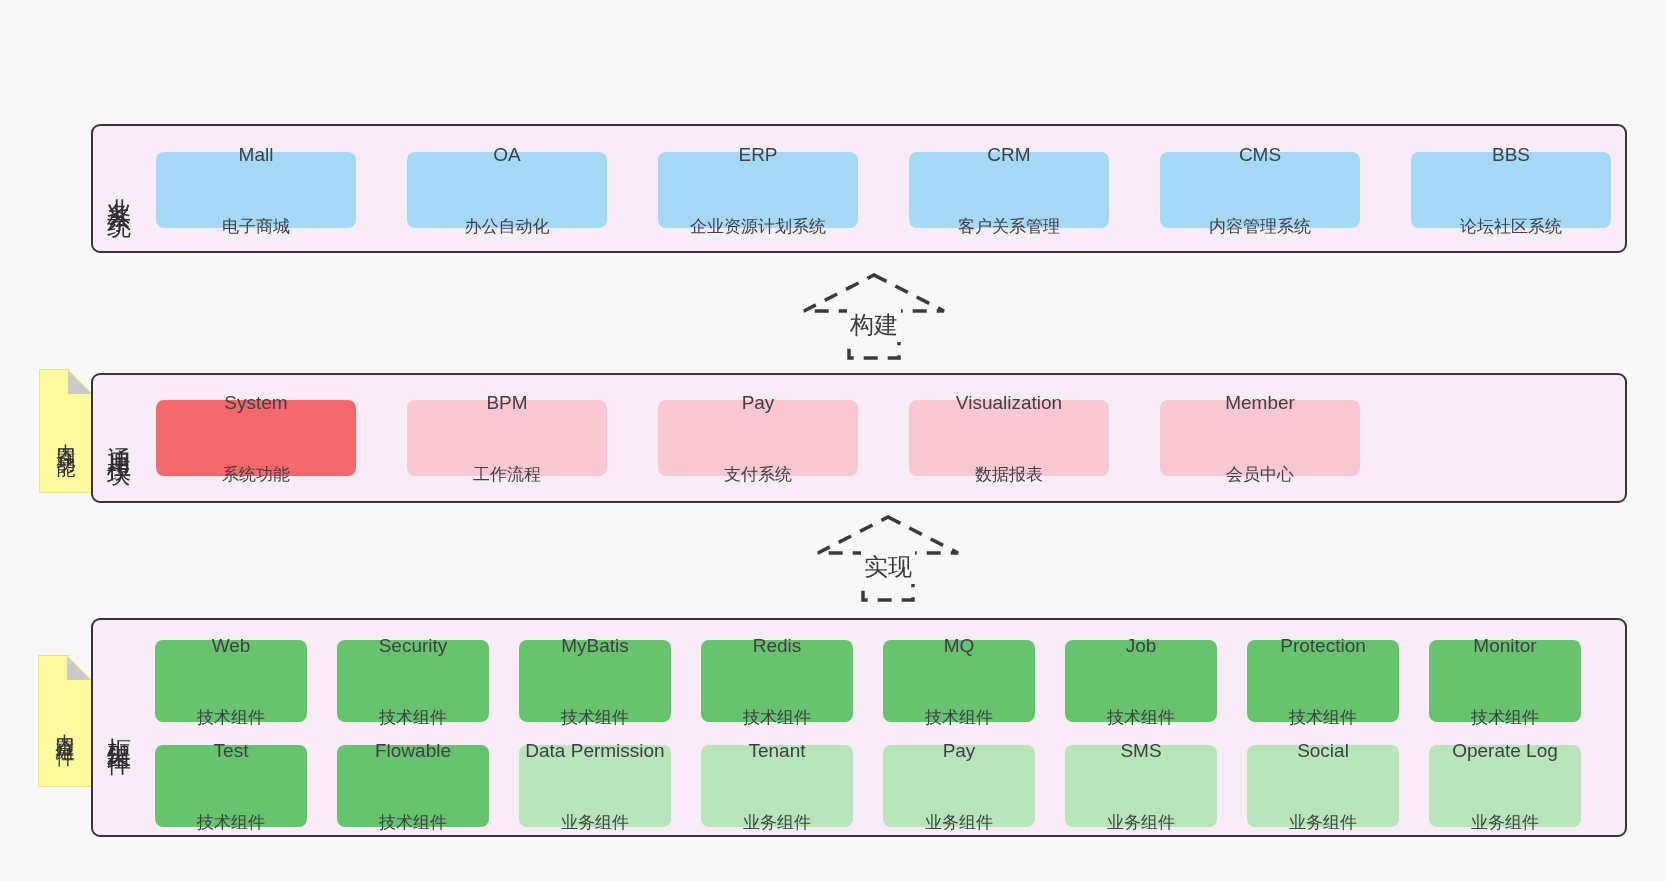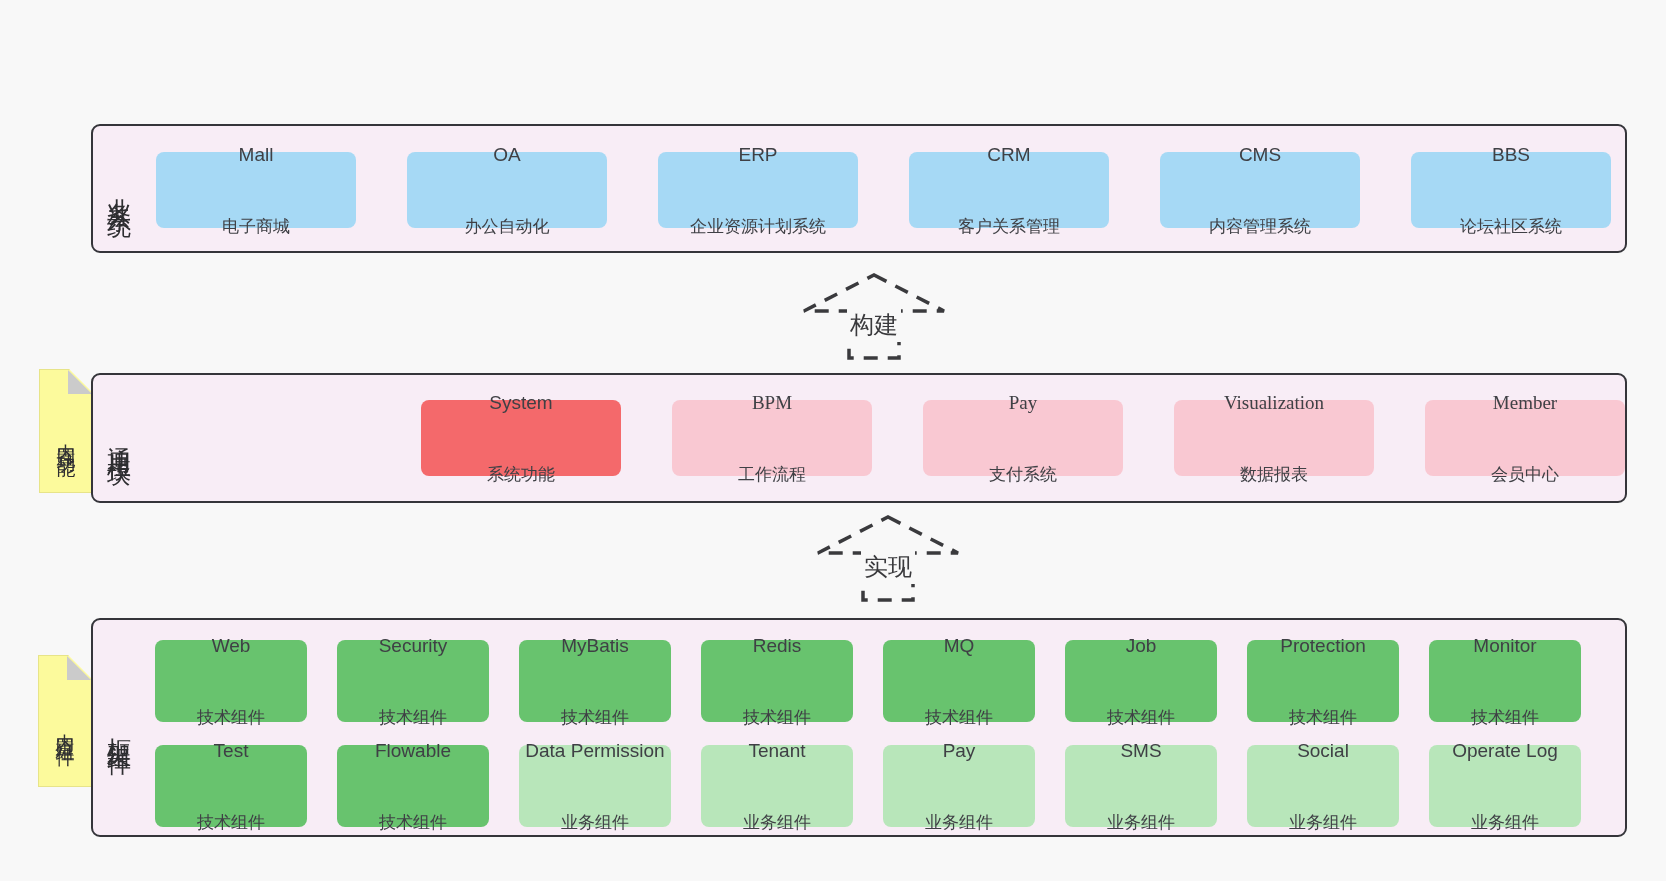--- a/index.html
+++ b/index.html
@@ -27,39 +27,39 @@
     position:absolute;left:6px;top:0;height:100%;width:40px;
     display:flex;align-items:center;justify-content:center;
     writing-mode:vertical-rl;text-orientation:upright;
     font-size:24px;letter-spacing:5px;color:#2e2e31;
   }
 
   .box-row{
     display:flex;gap:51px;margin-left:63px;
   }
   .band0 .box-row{margin-top:26px;}
-  .band1 .box-row{margin-top:25px;justify-content:flex-end;}
+  .band1 .box-row{margin-top:25px;}
   .band2 .box-row{gap:30px;margin-left:62px;}
   .band2 .box-row.r0{margin-top:20px;}
   .band2 .box-row.r1{margin-top:23px;}
 
   .box{
     border-radius:8px;
     display:flex;flex-direction:column;align-items:center;justify-content:center;
     text-align:center;color:var(--c-text,#3f4045);
     flex:0 0 auto;
     gap:48px;
   }
   .band0 .box,.band1 .box{width:200px;height:76px;}
   .band2 .box{width:152px;height:82px;}
   .box-title{font-size:19px;line-height:25px;}
   .box-subtitle{font-size:17px;line-height:24px;}
   .v-blue{background:var(--c-blue,#a6d9f5);}
   .v-red{background:var(--c-red,#f4696b);}
-  .v-pink{background:var(--c-pink,#f9c8d2);font-family:Liberation Serif, serif;}
+  .v-pink{background:var(--c-pink,#f9c8d2);}
   .v-green{background:var(--c-green,#68c36e);}
   .v-lightgreen{background:var(--c-lightgreen,#b8e6ba);}
 
   
   .note{
     position:absolute;width:54px;z-index:1;
     background:var(--c-note_bg,#fcfa9c);
     border:1px solid #e7e489;
     box-sizing:border-box;
     clip-path:polygon(0 0,calc(100% - 24px) 0,100% 24px,100% 100%,0 100%);

